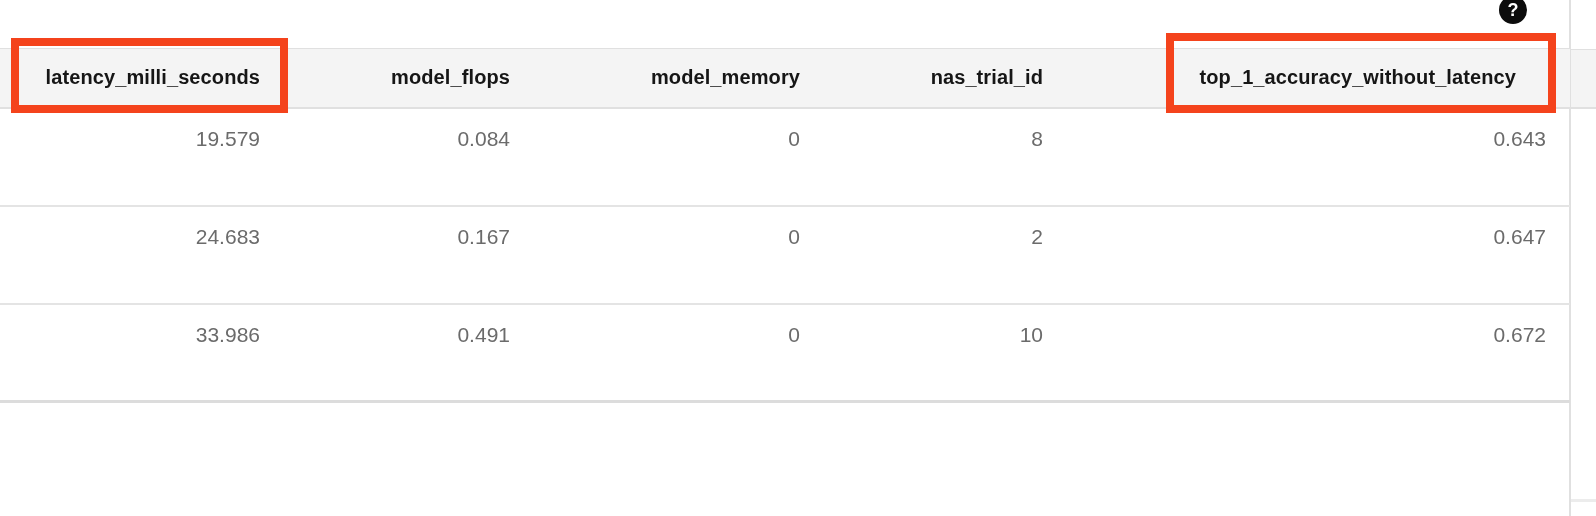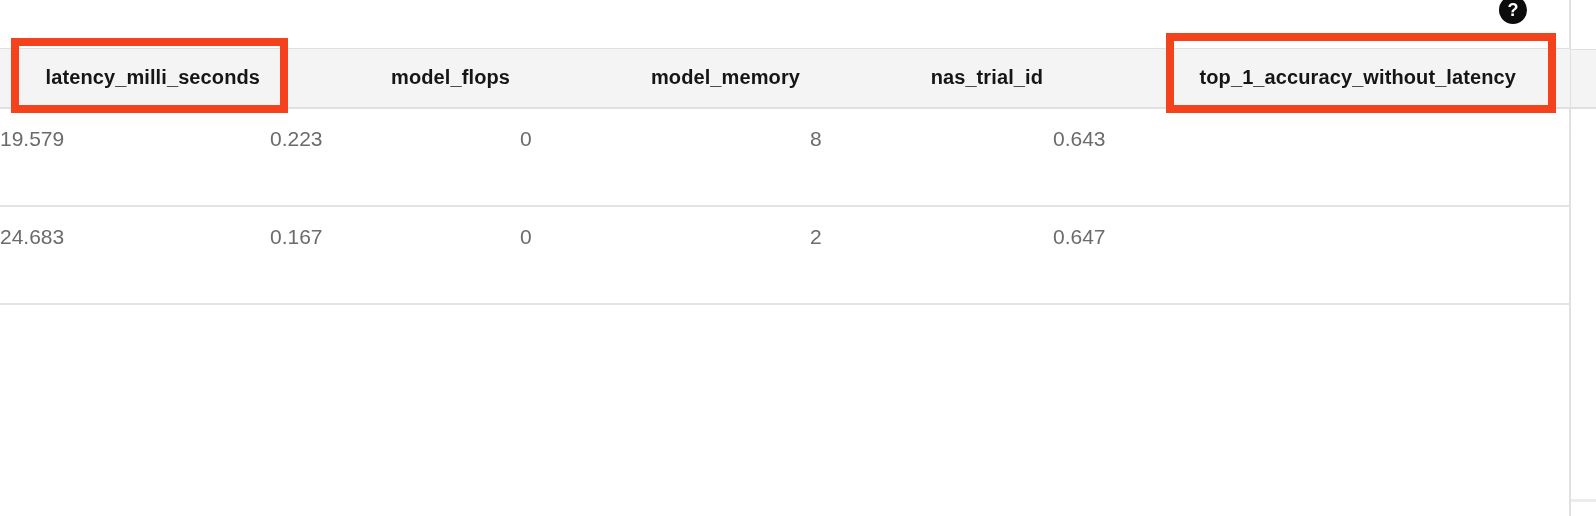--- a/index.html
+++ b/index.html
@@ -37,20 +37,21 @@
     white-space: nowrap;
     letter-spacing: 0.1px;
   }
   .trials-table th.last-col { padding-right: 54px; }
 
   .trials-table td {
     height: 98px;
     border-bottom: 2px solid #e4e4e4;
     font-size: 21px;
     color: #6b6b6b;
+    text-align: right;
     padding: 18px 10px 0 0;
     vertical-align: top;
     white-space: nowrap;
     margin-left: 16px;
   }
   .trials-table td.last-col { padding-right: 24px; }
   .trials-table tr.last-row td { border-bottom: 3px solid #dcdcdc; }
 
   
   .header-sliver {
@@ -129,31 +130,38 @@
         <th>latency_milli_seconds</th>
         <th>model_flops</th>
         <th>model_memory</th>
         <th>nas_trial_id</th>
         <th class="last-col">top_1_accuracy_without_latency</th>
       </tr>
     </thead>
     <tbody>
       <tr>
         <td>19.579</td>
-        <td>0.223</td>
+        <td>0.084</td>
         <td>0</td>
         <td>8</td>
         <td class="last-col">0.643</td>
       </tr>
       <tr>
         <td>24.683</td>
         <td>0.167</td>
         <td>0</td>
         <td>2</td>
         <td class="last-col">0.647</td>
       </tr>
+      <tr class="last-row">
+        <td>33.986</td>
+        <td>0.491</td>
+        <td>0</td>
+        <td>10</td>
+        <td class="last-col">0.672</td>
+      </tr>
     </tbody>
   </table>
 
   <div class="highlight-box box-latency"></div>
   <div class="highlight-box box-accuracy"></div>
 
 </div>
 
 </body></html>

